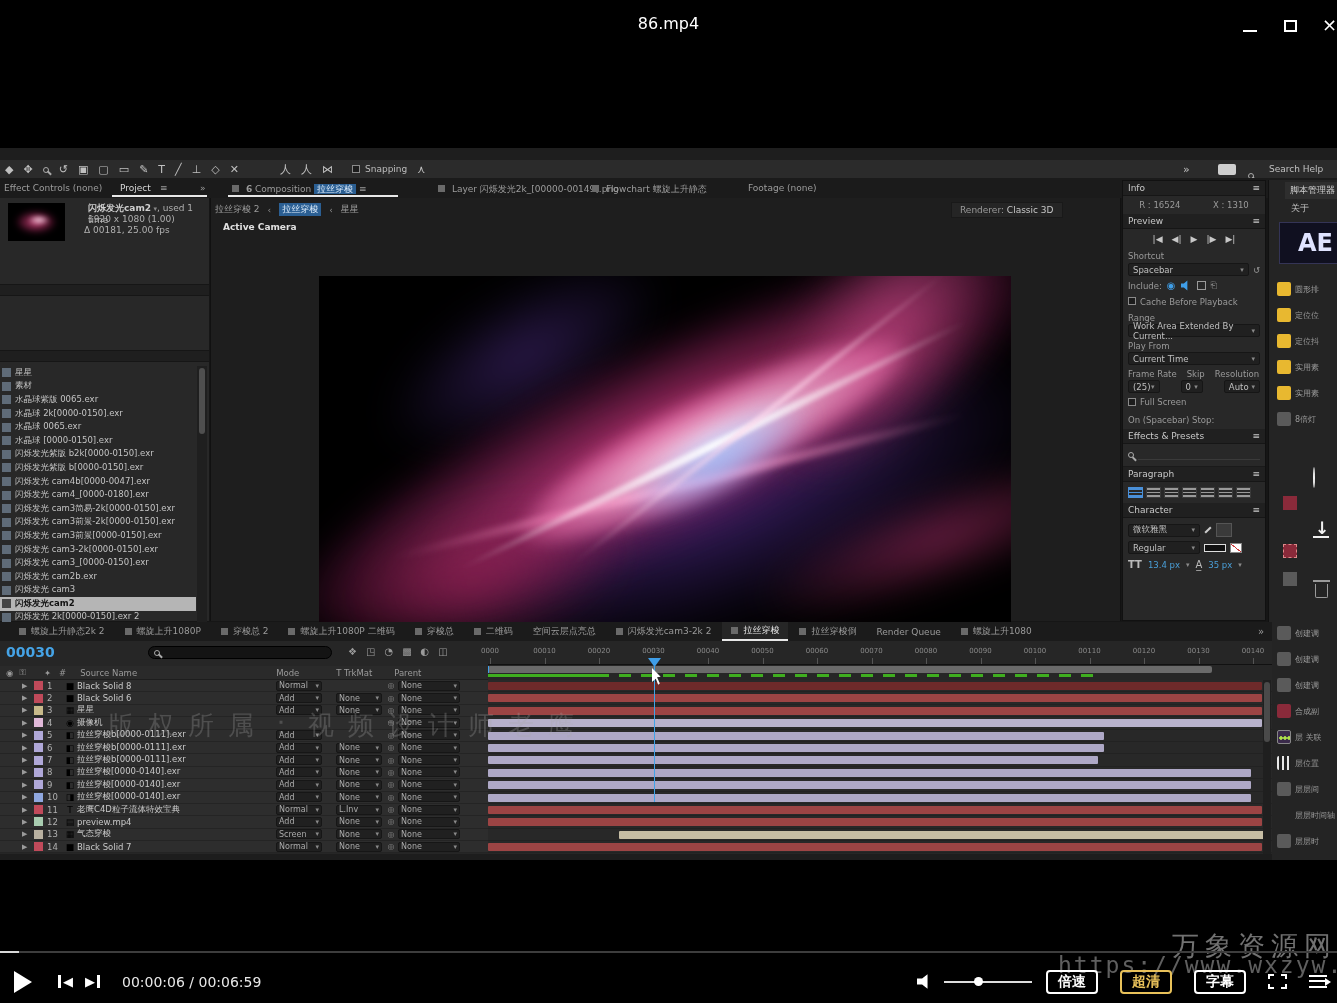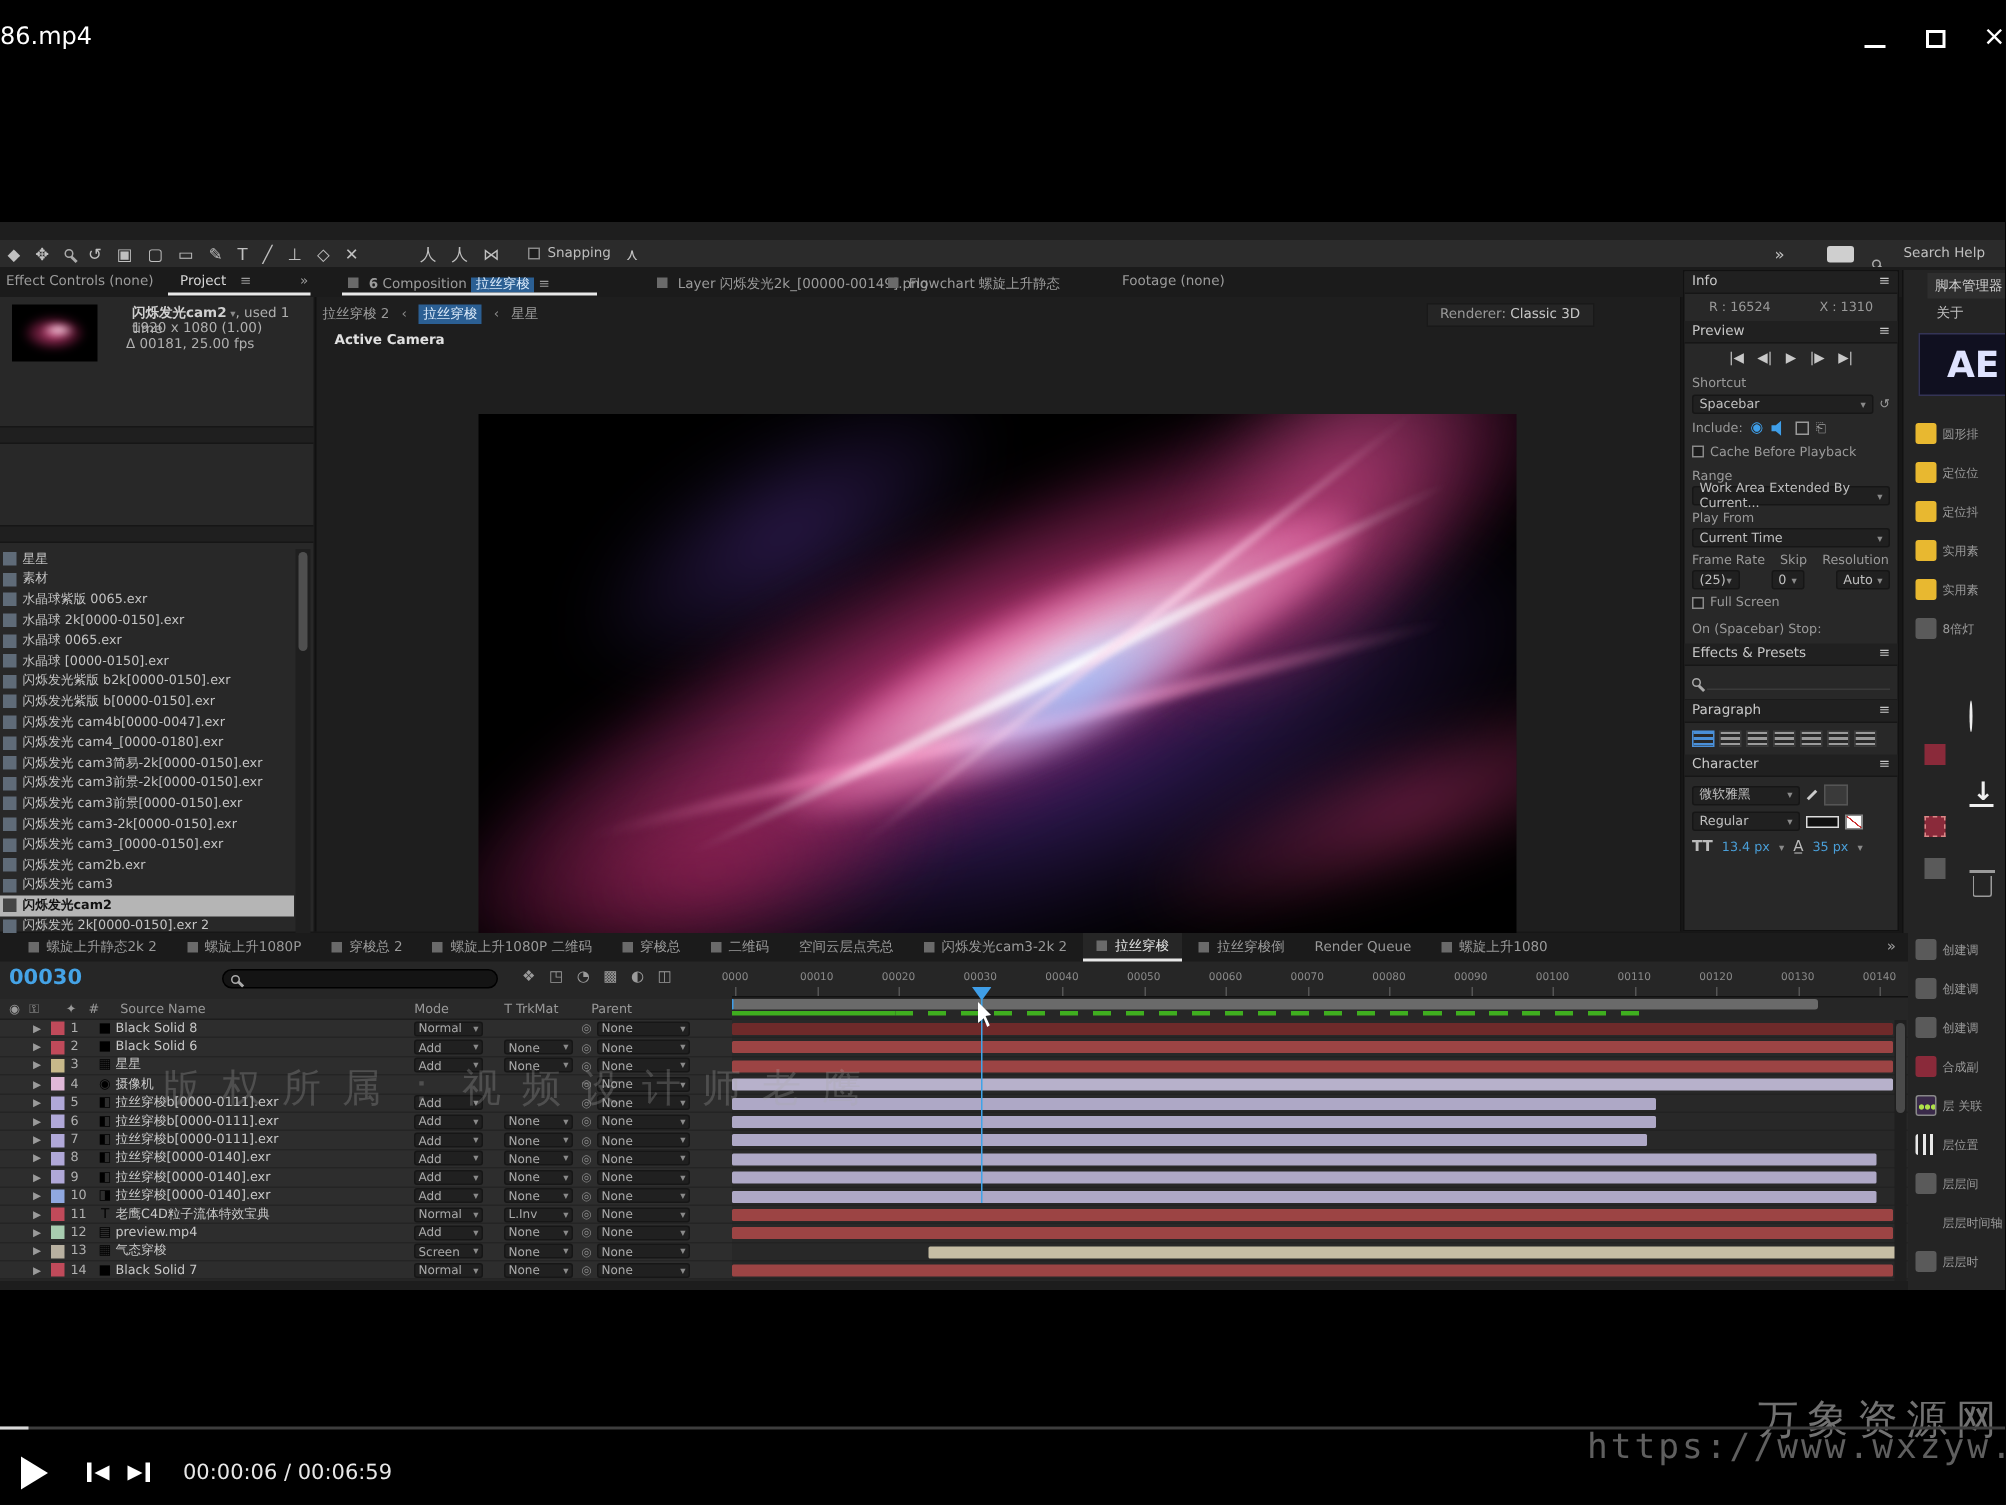--- a/index.html
+++ b/index.html
@@ -3,21 +3,21 @@
 <meta charset="utf-8">
 <style>
   html,body{margin:0;padding:0;background:#000}
   *{box-sizing:border-box;font-family:"DejaVu Sans","Liberation Sans",sans-serif}
   #stage{position:relative;width:1337px;height:1003px;background:#000;overflow:hidden}
   .ab{position:absolute}
   .dim{color:#8c8c8c}
 
   
   #titlebar{left:0;top:0;width:1337px;height:50px}
-  #vtitle{left:0;top:14px;width:1337px;color:#fff;font-size:16px}
+  #vtitle{left:0;top:14px;width:1337px;text-align:center;color:#fff;font-size:16px}
   #btn-min{left:1243px;width:14px;height:2px;background:#fff;top:30px}
   #btn-max{left:1284px;top:20px;width:13px;height:12px;border:2px solid #fff}
   #btn-close{left:1322px;top:14px;font-size:18px;color:#fff}
 
   
   #ae{left:0;top:148px;width:1337px;height:712px;background:#161616;overflow:hidden}
   #menubar{left:0;top:0;width:1337px;height:12px;background:#1e1e1e;display:flex;gap:16px;align-items:center;padding-left:4px}
   #menubar span{font-size:9px;color:#c2c2c2;white-space:nowrap}
   #aetoolbar{left:0;top:12px;width:1337px;height:18px;background:#2b2b2b;display:flex;align-items:center}
   .ticon{font-size:11px;color:#c0c0c0;margin:0 5px;white-space:nowrap}
@@ -1081,14 +1081,25 @@
     <div id="play-tri"></div>
     <div class="skip" style="margin-left:26px">
         <span class="bar"></span>
         <span class="tri">◀</span>
       </div>
     <div class="skip" style="margin-left:12px">
         <span class="tri">▶</span>
         <span class="bar"></span>
       </div>
     <div id="ptime">00:00:06 / 00:06:59</div>
+    <div style="margin-left:auto;display:flex;align-items:center">
+      <div id="speaker"></div>
+      <div id="volslider">
+          <div class="knob"></div>
+        </div>
+      <div class="pbtn">倍速</div>
+      <div class="pbtn gold">超清</div>
+      <div class="pbtn">字幕</div>
+      <div class="fsicon"></div>
+      <div class="plist"></div>
+    </div>
   </div>
 </div>
 
 </body></html>

